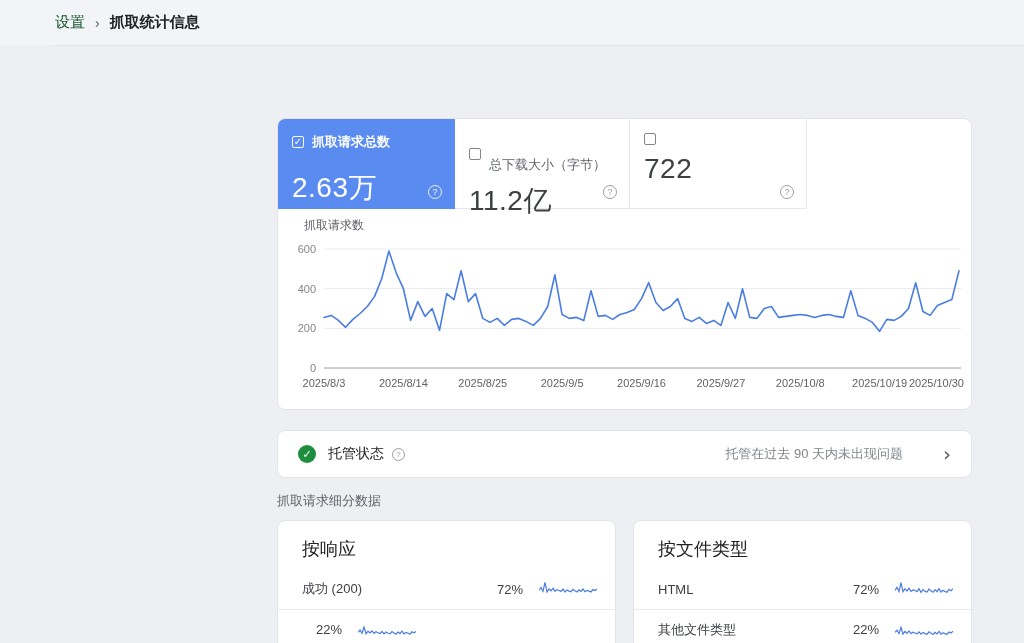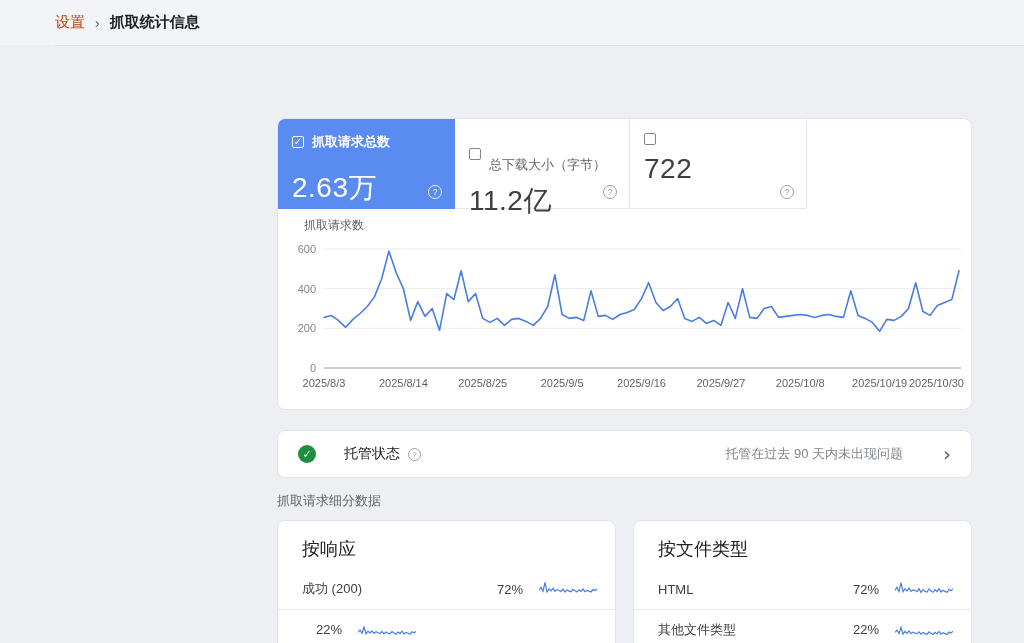--- a/index.html
+++ b/index.html
@@ -8,21 +8,21 @@
     font-family:"Liberation Sans","DejaVu Sans",sans-serif;
     background:#edeff3; position:relative; color:#202124;
   }
   
   .header { position:absolute; top:0; left:0; width:1024px; height:45px;
     background:#f2f4f7; }
   .header-divider { position:absolute; top:45px; left:55px; right:0; height:0;
     border-top:1px solid #dcdfe4; }
   .breadcrumb { position:absolute; left:55px; top:0; height:45px;
     display:flex; align-items:center; gap:10px; font-size:15px; }
-  .crumb-parent { color:#c2410c; cursor:pointer; }
+  .crumb-parent { color:#14532d; cursor:pointer; }
   .crumb-sep { color:#5f6368; font-size:14px; }
   .crumb-current { color:#202124; font-weight:bold; }
 
   
   .panel { position:absolute; left:277px; top:118px; width:695px; height:292px;
     background:#fff; border:1px solid #e1e4e9; border-radius:8px; overflow:hidden; }
   .metric-row { display:flex; height:90px; }
   .metric-cell { position:relative; width:177px; height:90px; padding:14px 14px;
     border-right:1px solid #e4e7eb; border-bottom:1px solid #e4e7eb; cursor:pointer;
     background:#fff; }
@@ -50,21 +50,21 @@
   .chart-ylabel { position:absolute; left:26px; top:0; font-size:12px; color:#5f6368; }
   .chart-svg { position:absolute; left:0; top:18px; }
 
   
   .hosting-card { position:absolute; left:277px; top:430px; width:695px; height:48px;
     background:#fff; border:1px solid #e1e4e9; border-radius:8px;
     display:flex; align-items:center; padding:0 20px; cursor:pointer; }
   .status-circle { width:18px; height:18px; border-radius:50%; background:#1e8e3e;
     color:#fff; font-size:11px; font-weight:bold; display:flex; align-items:center;
     justify-content:center; flex:0 0 auto; }
-  .hosting-label { margin-left:28px; font-size:14px; color:#202124; }
+  .hosting-label { margin-left:12px; font-size:14px; color:#202124; }
   .inline-help { width:13px; height:13px; border-radius:50%; font-size:8px;
     display:inline-flex; align-items:center; justify-content:center;
     margin-left:8px; cursor:pointer; flex:0 0 auto; }
   .hosting-message { flex:1; text-align:right; font-size:13px; color:#80868b;
     padding-right:40px; }
   .chevron { color:#5f6368; font-size:20px; line-height:1; cursor:pointer;
     font-family:"DejaVu Sans",sans-serif; }
 
   
   .section-label { position:absolute; left:277px; top:492px; font-size:13px; color:#5f6368; }

